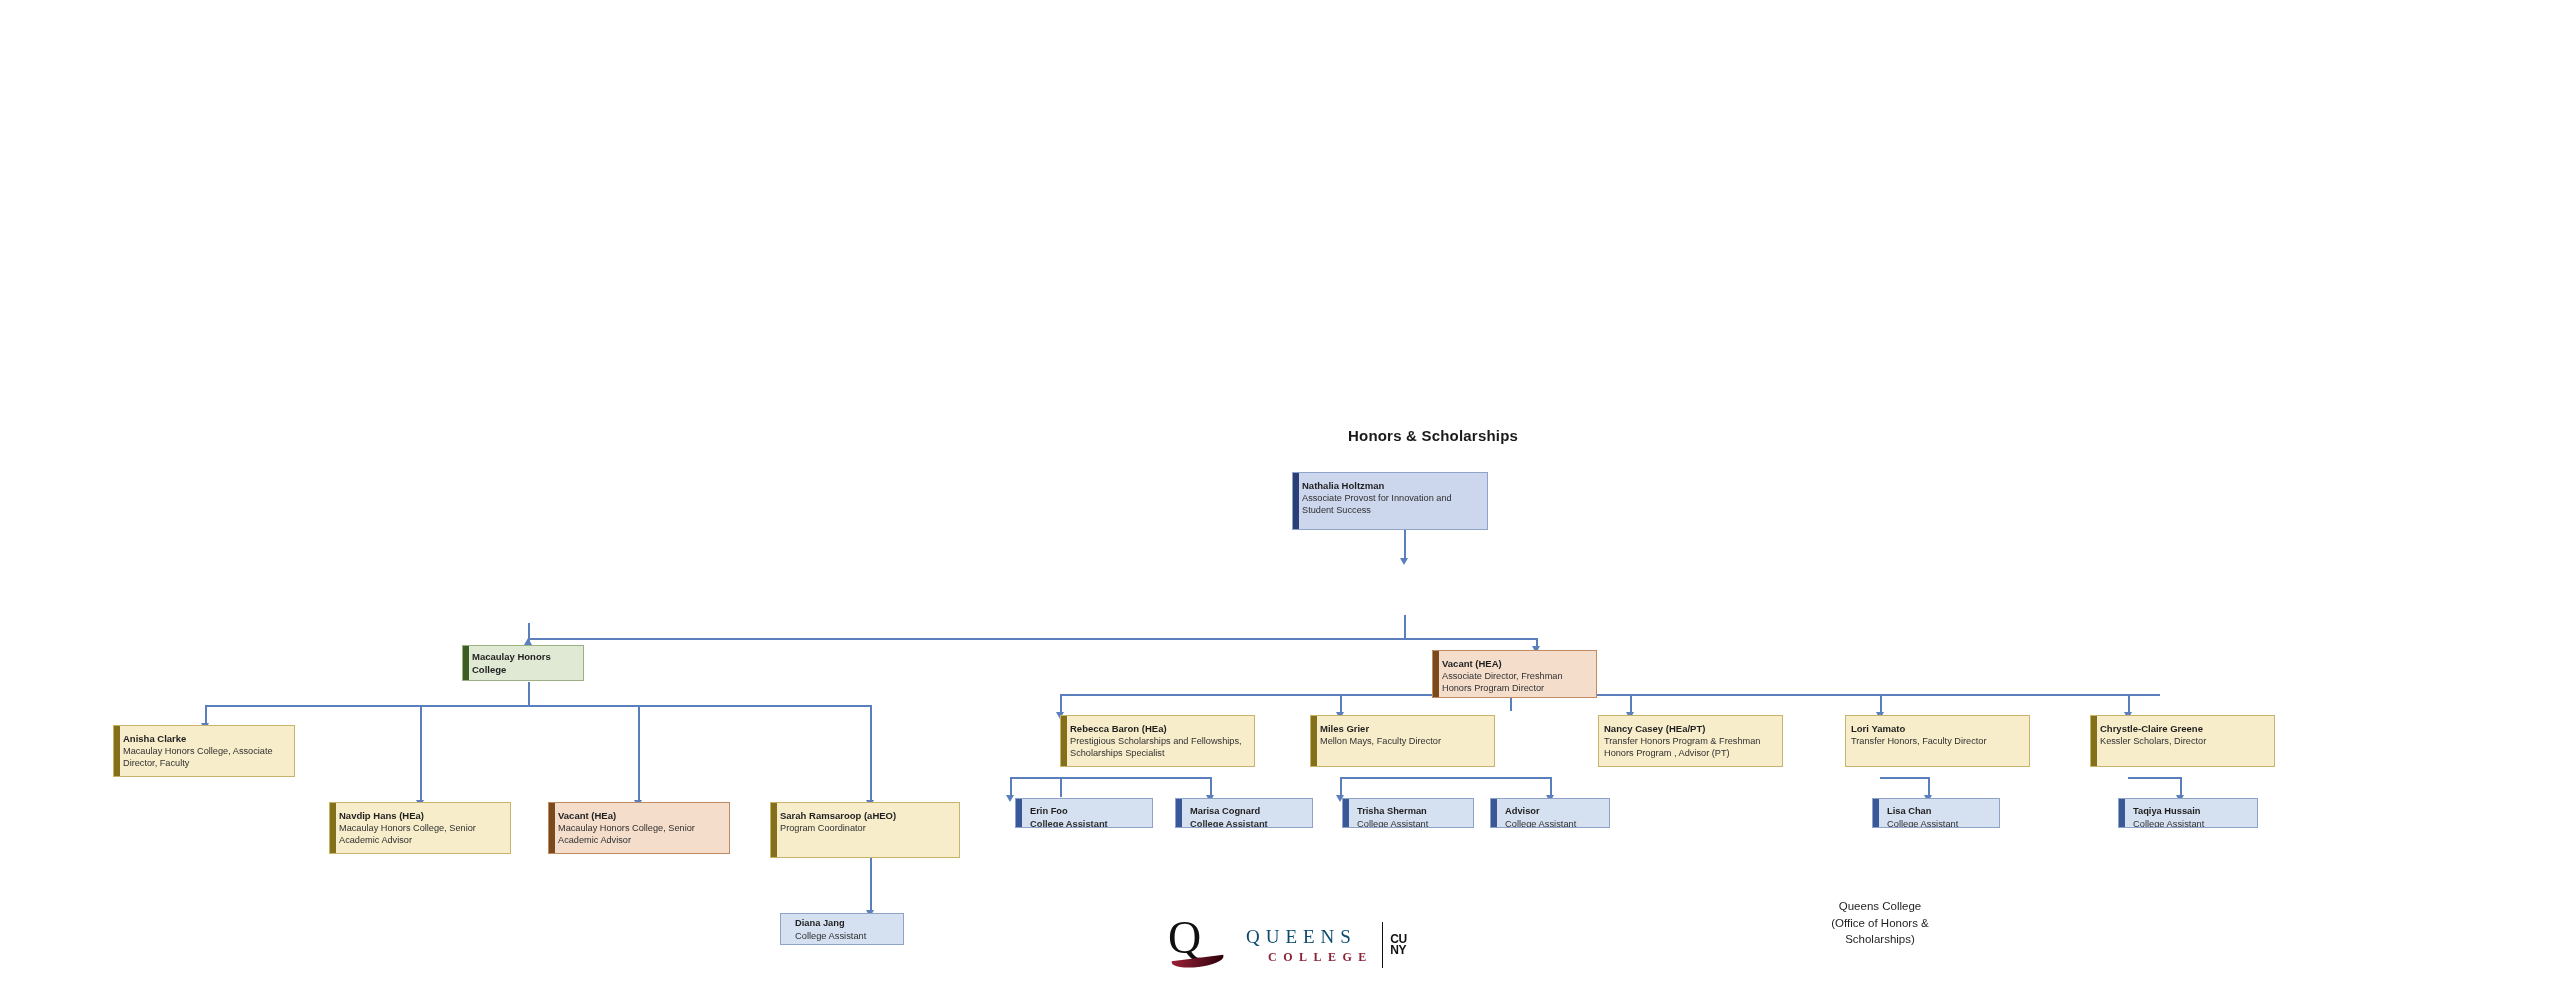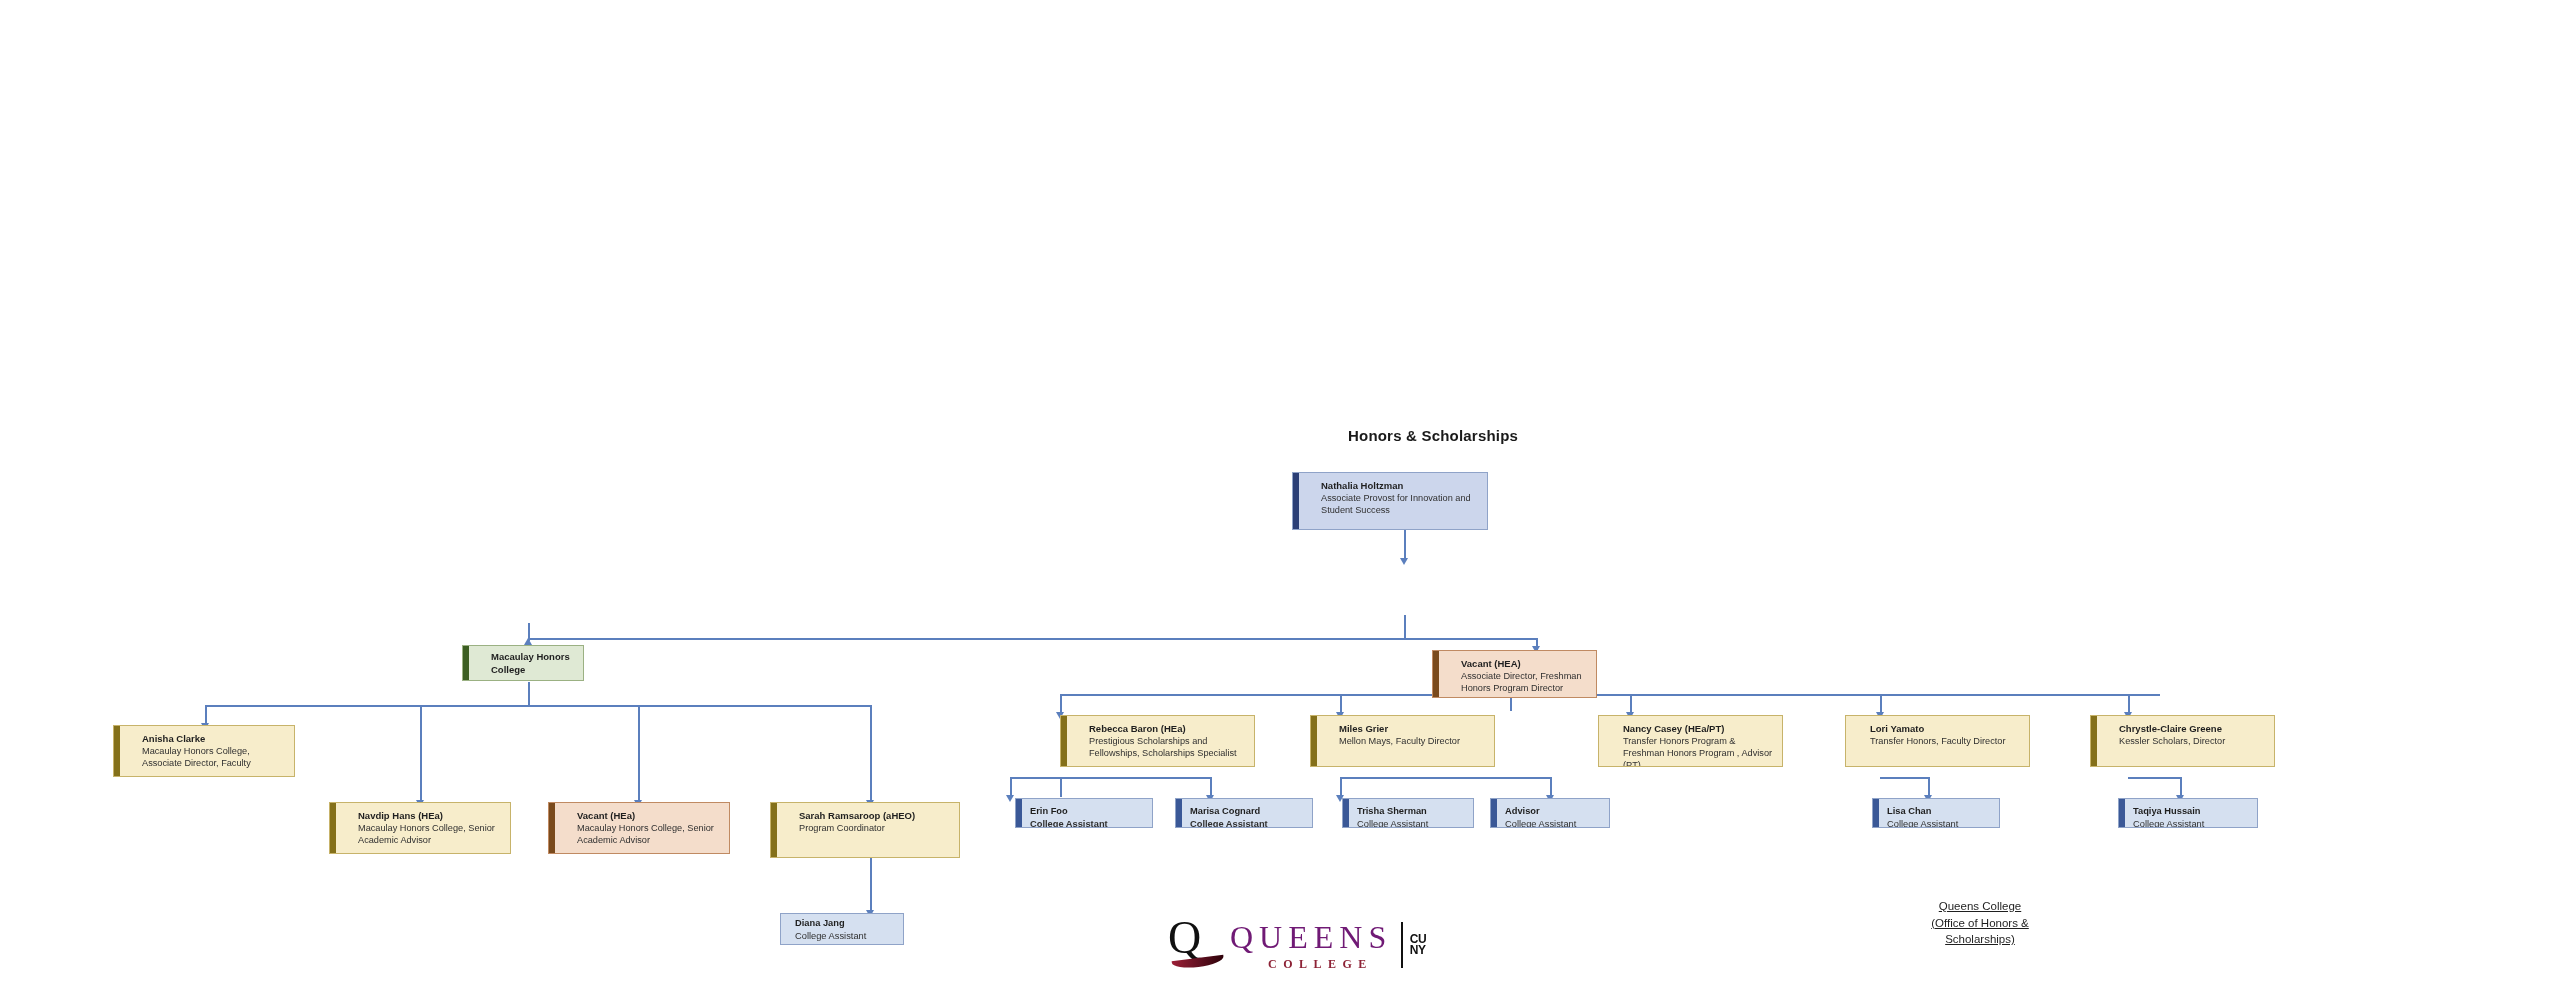--- a/index.html
+++ b/index.html
@@ -53,21 +53,21 @@
     flex-direction: row;
     align-items: stretch;
     overflow: hidden;
   }
   .node .accent {
     flex: 0 0 auto;
     width: 6px;
   }
   .node .body {
     flex: 1 1 auto;
-    padding: 7px 8px 6px 22px;
+    padding: 7px 8px 6px 3px;
     line-height: 1.30;
   }
   .node .nm {
     font-size: 9.5px;
     font-weight: bold;
     color: #1f1f1f;
     margin-bottom: 1px;
   }
   .node .rl {
     font-size: 9.2px;
@@ -125,23 +125,23 @@
     top: 40px;
     width: 52px;
     height: 9px;
     background: linear-gradient(100deg, #9c1f36 0%, #5e1020 55%, #2a0008 100%);
     border-radius: 0 0 60% 60%/0 0 100% 100%;
     transform: rotate(-7deg);
   }
   .logo-words { display: flex; flex-direction: column; line-height: 1; }
   .logo-queens {
     font-family: "Liberation Serif", serif;
-    font-size: 32px;
+    font-size: 19px;
     letter-spacing: 6px;
-    color: #701a75;
+    color: #0c4a6e;
     text-align: center;
   }
   .logo-college {
     font-family: "Liberation Serif", serif;
     font-size: 12px;
     letter-spacing: 6.5px;
     color: #8d2236;
     margin-top: 5px;
     margin-left: 38px;
     font-weight: bold;
@@ -383,21 +383,21 @@
   </div>
 
   <div class="node lblue small" style="left:2118px; top:798px; width:140px; height:30px;">
     <div class="accent"></div>
     <div class="body">
       <div class="nm">Taqiya Hussain</div>
       <div class="rl reg">College Assistant</div>
     </div>
   </div>
 
-  <div class="footer-caption" style="left:1880px; top:898px; width:200px;text-decoration:underline;">Queens College
+  <div class="footer-caption" style="left:1780px; top:898px; width:200px;">Queens College
 (Office of Honors &amp;
 Scholarships)</div>
 
   <div class="logo" style="left:1168px; top:918px;">
     <div style="position:relative; width:62px; height:54px;">
       <div class="logo-q">Q</div>
       <div class="logo-swoosh"></div>
     </div>
     <div class="logo-words">
       <div class="logo-queens">QUEENS</div>

